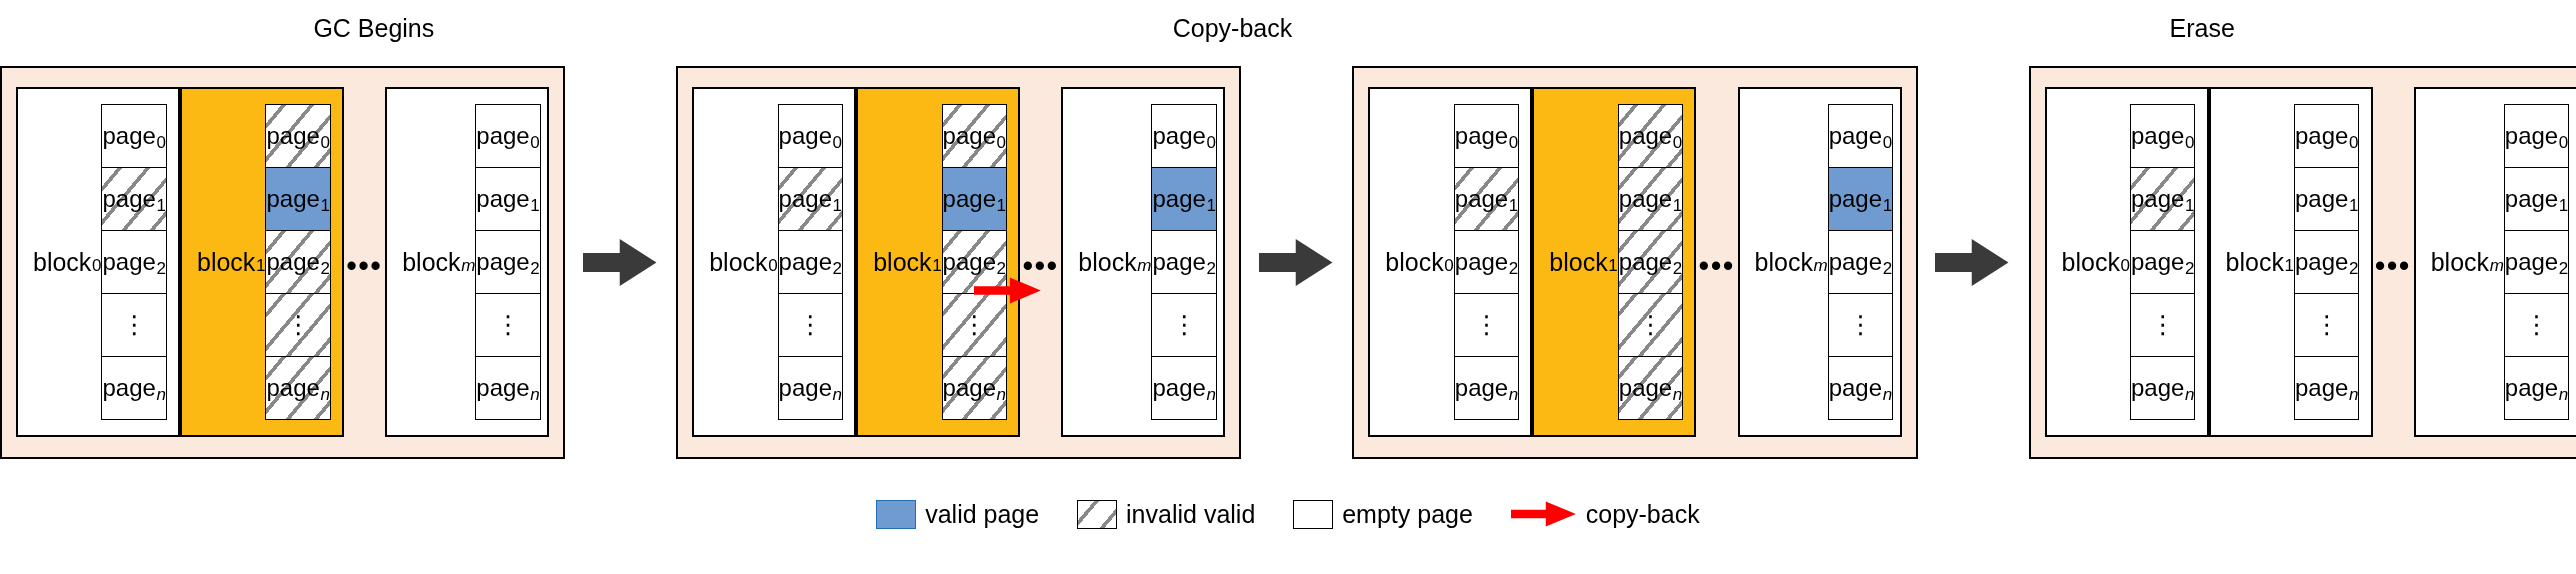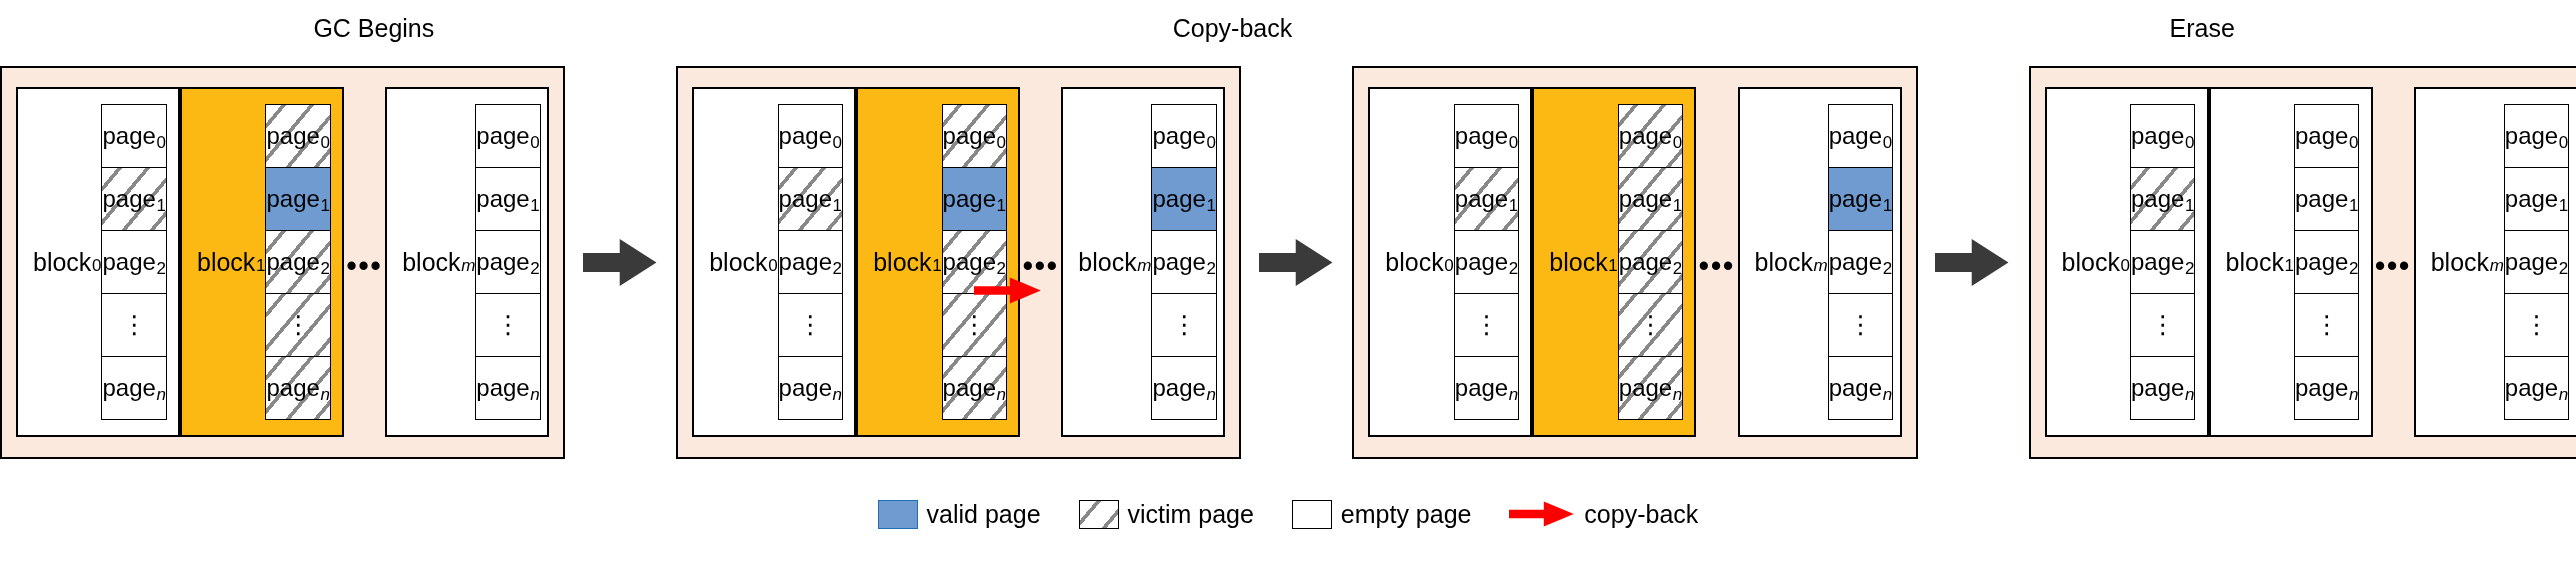--- a/index.html
+++ b/index.html
@@ -540,21 +540,21 @@
       </div>
     </div>
 
   <div id="legend">
       <div class="legend-item">
         <span class="swatch valid"></span>
         <span class="legend-text">valid page</span>
       </div>
       <div class="legend-item">
         <span class="swatch invalid"></span>
-        <span class="legend-text">victim page</span>
+        <span class="legend-text">invalid valid</span>
       </div>
       <div class="legend-item">
         <span class="swatch empty"></span>
         <span class="legend-text">empty page</span>
       </div>
       <div class="legend-item">
         <span class="legend-redarrow"><svg width="66" height="28" viewBox="0 0 110 46">
             <path d="M0,16 L58,16 L58,2 L108,23 L58,44 L58,30 L0,30 Z" fill="#ff0000"></path>
           </svg></span>
         <span class="legend-text">copy-back</span>

